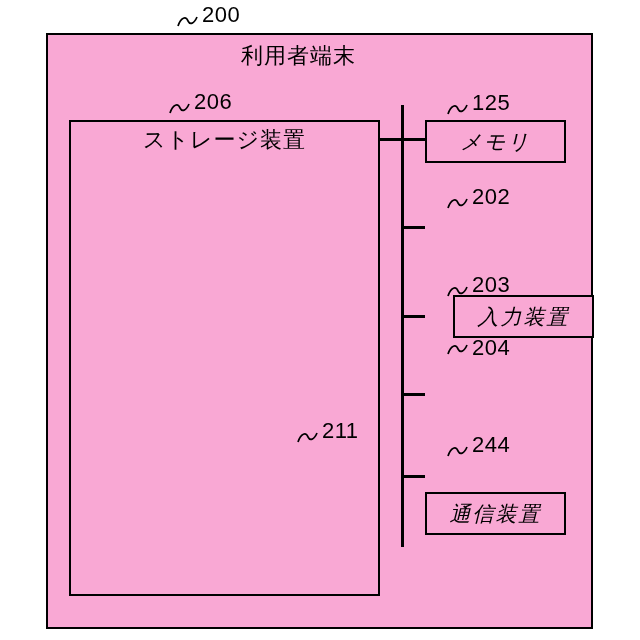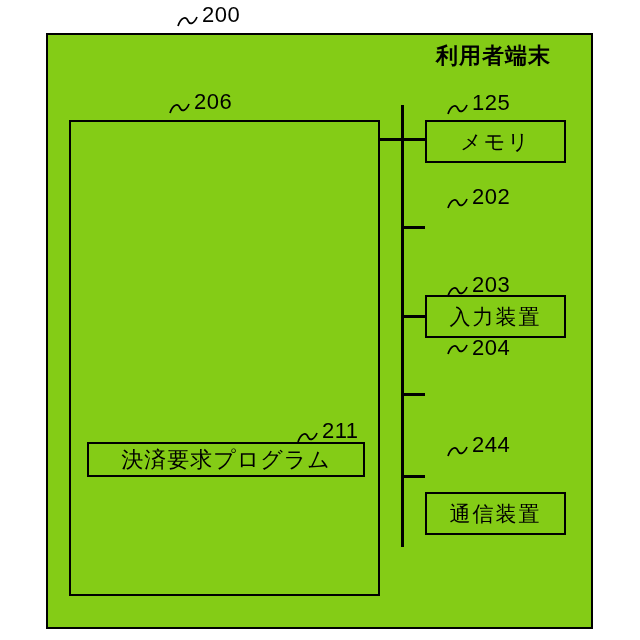--- a/index.html
+++ b/index.html
@@ -12,31 +12,32 @@
     width: 640px;
     height: 640px;
     background: #ffffff;
     font-family: "Liberation Sans", "DejaVu Sans", sans-serif;
     color: #000000;
     overflow: hidden;
   }
   .box {
     position: absolute;
     border: 2px solid #000000;
-    background: #84cc16;
+    background: #f9a8d4;
     box-sizing: border-box;
+    font-style: italic;
   }
   
   .outer-box { left: 46px; top: 33px; width: 547px; height: 596px; }
   .outer-title {
     position: absolute;
     left: 46px; top: 41px; width: 505px;
-    text-align: right;
+    text-align: center;
     font-size: 22px;
-    font-weight: 700;
+    font-weight: 400;
     letter-spacing: 1px;
   }
   
   .storage-box { left: 69px; top: 120px; width: 311px; height: 476px; }
   .storage-title {
     position: absolute;
     left: 69px; top: 125px; width: 311px;
     text-align: center;
     font-size: 22px;
     font-weight: 500;
@@ -69,21 +70,21 @@
   .conn-2 { left: 402px; top: 315px; width: 23px; }
   .conn-3 { left: 402px; top: 393px; width: 23px; }
   .conn-4 { left: 402px; top: 475px; width: 23px; }
   
   .device-box {
     left: 425px; width: 141px; height: 43px;
     display: flex; align-items: center; justify-content: center;
   }
   .db-0 { top: 120px; }
   .db-1 { top: 208px; }
-  .db-2 { top: 295px; }
+  .db-2 { top: 295px; margin-left: 28px; }
   .db-3 { top: 374px; }
   .db-4 { top: 456px; margin-top: 36px; }
   .device-label {
     font-size: 21px;
     font-weight: 500;
     letter-spacing: 2px;
     white-space: nowrap;
   }
   
   .ref {
@@ -115,30 +116,28 @@
   <div class="box outer-box"></div>
   <div class="outer-title">利用者端末</div>
   <div class="ref ref-200">
     <svg class="squiggle" width="24" height="14" viewBox="0 0 24 14">
       <path d="M2,12 C5,3 10,2 12,7 C14,11 18,10 21,3" stroke="#000" stroke-width="1.7" fill="none"></path>
     </svg>
     <span class="ref-num">200</span>
   </div>
 
   <div class="box storage-box"></div>
+  <div class="storage-title">ストレージ装置</div>
   <div class="ref ref-206">
     <svg class="squiggle" width="24" height="14" viewBox="0 0 24 14">
       <path d="M2,12 C5,3 10,2 12,7 C14,11 18,10 21,3" stroke="#000" stroke-width="1.7" fill="none"></path>
     </svg>
     <span class="ref-num">206</span>
   </div>
 
-  <div class="box program-box">
-    <span class="program-label">決済要求プログラム</span>
-  </div>
   <div class="ref ref-211">
     <svg class="squiggle" width="24" height="14" viewBox="0 0 24 14">
       <path d="M2,12 C5,3 10,2 12,7 C14,11 18,10 21,3" stroke="#000" stroke-width="1.7" fill="none"></path>
     </svg>
     <span class="ref-num">211</span>
   </div>
 
   <div class="bus-line"></div>
   <div class="connector conn-storage"></div>
   <div class="connector conn-1"></div>

